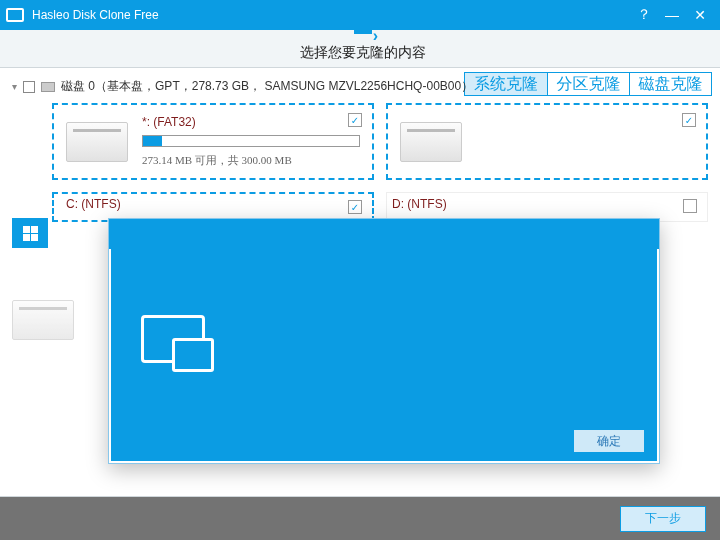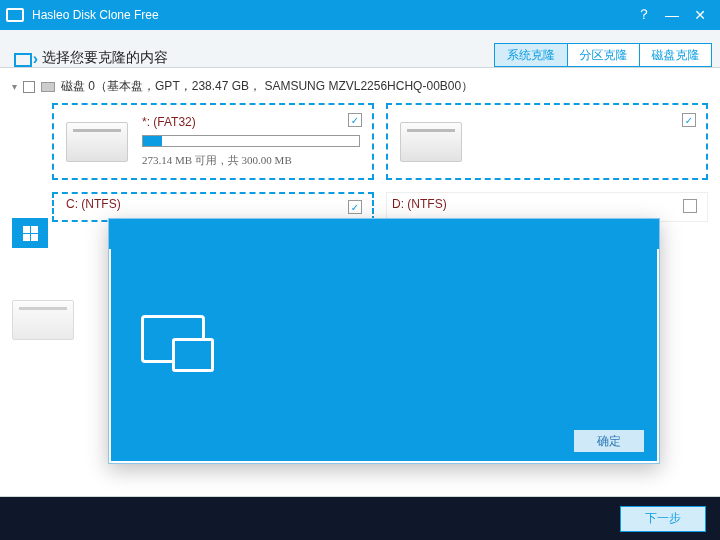--- a/index.html
+++ b/index.html
@@ -4,26 +4,26 @@
 <style>
   * { box-sizing: border-box; margin: 0; padding: 0; font-family: "Microsoft YaHei", "Segoe UI", sans-serif; }
   body { width: 720px; height: 540px; background: #fff; position: relative; overflow: hidden; }
 
   .titlebar { height: 30px; background: #0b9ce3; display: flex; align-items: center; color: #fff; font-size: 12px; padding: 0 6px; }
   .titlebar .app-icon { width: 18px; height: 14px; border: 2px solid #fff; border-radius: 2px; margin-right: 8px; position: relative; }
   .app-icon::after{content:"";position:absolute;inset:2px;background:#0b9ce3;}
   .titlebar .spacer { flex: 1; }
   .win-btn { width: 28px; height: 22px; display: flex; align-items: center; justify-content: center; color:#fff; font-size:14px; }
 
-  .toolbar { height: 38px; background: #f1f5f7; border-bottom: 1px solid #d0d7db; display:flex; align-items:flex-end; padding: 0 8px 0 14px; gap:10px; }
+  .toolbar { height: 38px; background: #f1f5f7; border-bottom: 1px solid #d0d7db; display:flex; align-items:center; padding: 0 8px 0 14px; gap:10px;flex-direction:column; }
   .tb-icon { width: 18px; height: 14px; border: 2px solid #0b9ce3; position:relative; }
   .tb-icon::before{content:"›"; color:#0b9ce3; position:absolute; right:-8px; top:-5px; font-weight:bold;}
   .tb-title { font-size: 14px; color:#222; }
   .tab-group { margin-left:auto; display:flex; border:1px solid #0b9ce3; }
-  .tab { width:72px; height:22px; font-size:12px; display:flex; align-items:center; justify-content:center; color:#0b9ce3; border-left:1px solid #0b9ce3; background:#fff; }
+  .tab { width:82px; height:22px; font-size:16px; display:flex; align-items:center; justify-content:center; color:#0b9ce3; border-left:1px solid #0b9ce3; background:#fff; }
   .tab:first-child{border-left:0;}
   .tab.active { background:#d3ecfa; }
 
   .content { padding: 8px 12px 0 12px; }
   .disk-row { font-size:12px; color:#333; display:flex; align-items:center; gap:6px; margin:2px 0 8px 0; }
   .disk-row .chev { color:#888; font-size:10px; }
   .chk { width:12px; height:12px; border:1px solid #888; background:#fff; display:inline-block; }
   .disk-icon{width:14px;height:10px;background:#ccc;display:inline-block;border:1px solid #999;}
 
   .partitions { display:grid; grid-template-columns: 1fr 1fr; gap:12px; padding-left:40px; }
@@ -31,21 +31,21 @@
   .part-check { position:absolute; top:8px; right:10px; width:14px; height:14px; border:1px solid #999; background:#fff; display:flex; align-items:center; justify-content:center; font-size:10px; color:#0b9ce3;}
   .drive-pic{width:62px;height:40px;background:linear-gradient(#fcfcfc,#e2e2e2);border:1px solid #ccc;border-radius:2px;position:relative;}
   .drive-pic::after{content:"";position:absolute;left:6px;right:6px;top:6px;height:3px;background:#bbb;}
   .part-info{flex:1;}
   .part-name{font-size:12px;margin-bottom:6px;color:#7f1d1d;}
   .usage-bar{height:12px;border:1px solid #999;background:#fff;position:relative;margin-bottom:6px;}
   .usage-fill{position:absolute;left:0;top:0;bottom:0;background:#0b9ce3;}
   .usage-text{font-size:11px;color:#666;font-family:Liberation Serif, serif;}
   .d-drive{border:1px solid #ddd;border-style:solid;}
 
-  .footer{position:absolute;left:0;right:0;bottom:0;height:44px;background:#0f172a;border-top:1px solid #d0d7db;display:flex;align-items:center;justify-content:flex-end;padding:0 14px;}
+  .footer{position:absolute;left:0;right:0;bottom:0;height:44px;background:#737373;border-top:1px solid #d0d7db;display:flex;align-items:center;justify-content:flex-end;padding:0 14px;}
   .btn{min-width:86px;height:26px;border:1px solid #0b9ce3;background:#d3ecfa;color:#0b9ce3;font-size:12px;display:flex;align-items:center;justify-content:center;}
 
   
   .dialog{position:absolute;left:108px;top:218px;width:552px;height:246px;border:1px solid #88c7eb;background:#fff;box-shadow:0 6px 20px rgba(0,0,0,.25);}
   .dlg-title{height:30px;background:#0b9ce3;display:flex;align-items:center;color:#fff;font-size:13px;padding:0 10px;}
   .dlg-title .app-icon{margin-right:10px;}
   .dlg-close{margin-left:auto;font-size:16px;}
   .dlg-body{display:flex;padding:14px 18px 10px 18px;gap:26px;font-family:"SimSun","NSimSun","Courier New",monospace;font-size:13px;color:#222;}
   .logo{width:92px;height:92px;background:#0b9ce3;border-radius:8px;display:flex;align-items:center;justify-content:center;margin-top:30px;}
   .logo-inner{width:64px;height:48px;border:3px solid #fff;border-radius:4px;position:relative;}
@@ -82,21 +82,21 @@
     <div class="tab">分区克隆</div>
     <div class="tab">磁盘克隆</div>
   </div>
 </div>
 
 <div class="content">
   <div class="disk-row">
     <span class="chev">▾</span>
     <span class="chk"></span>
     <span class="disk-icon"></span>
-    <span>磁盘 0（基本盘，GPT，238.47 GB， SAMSUNG MZVL2256HCHQ-00B00）</span>
+    <span>磁盘 0（基本盘，GPT，278.73 GB， SAMSUNG MZVL2256HCHQ-00B00）</span>
   </div>
 
   <div class="partitions">
     <div class="part">
       <span class="part-check">✓</span>
       <span class="drive-pic"></span>
       <div class="part-info">
         <div class="part-name">*: (FAT32)</div>
         <div class="usage-bar">
             <div class="usage-fill" style="width:9%"></div>

